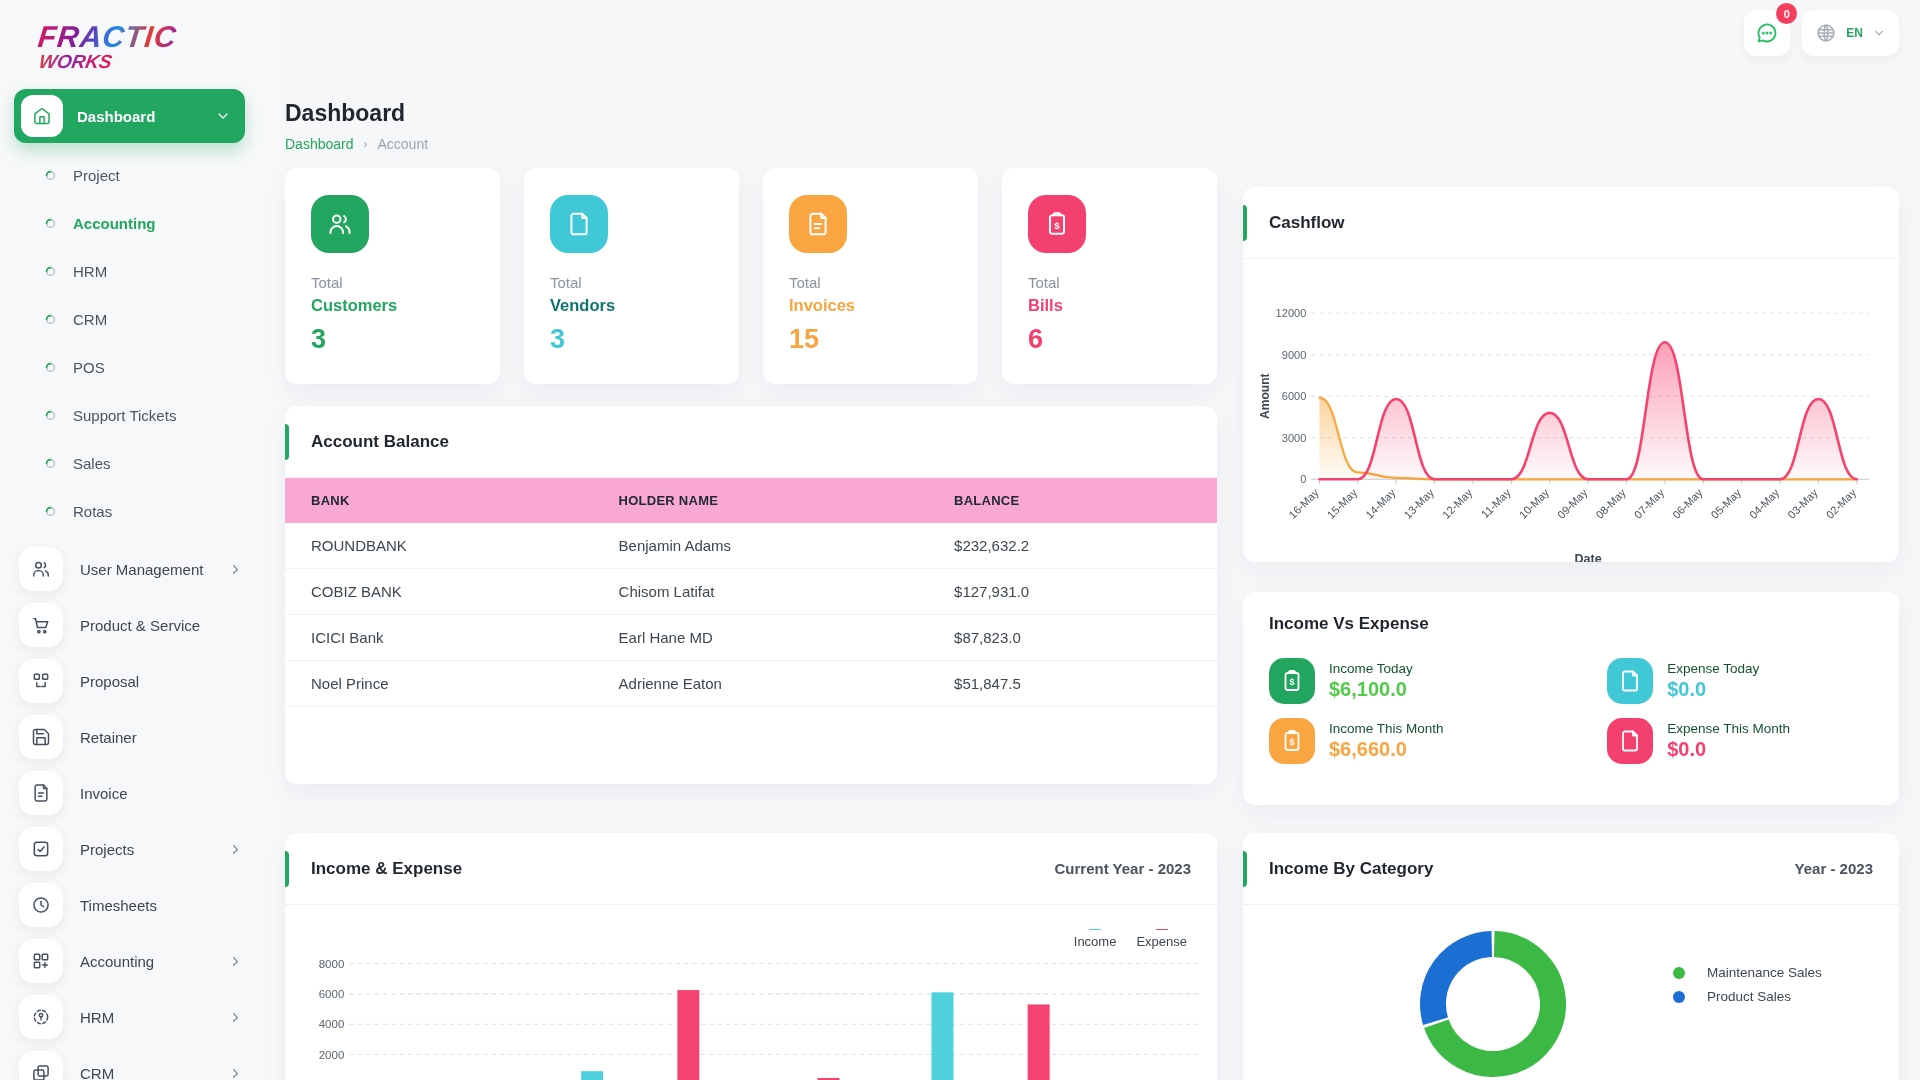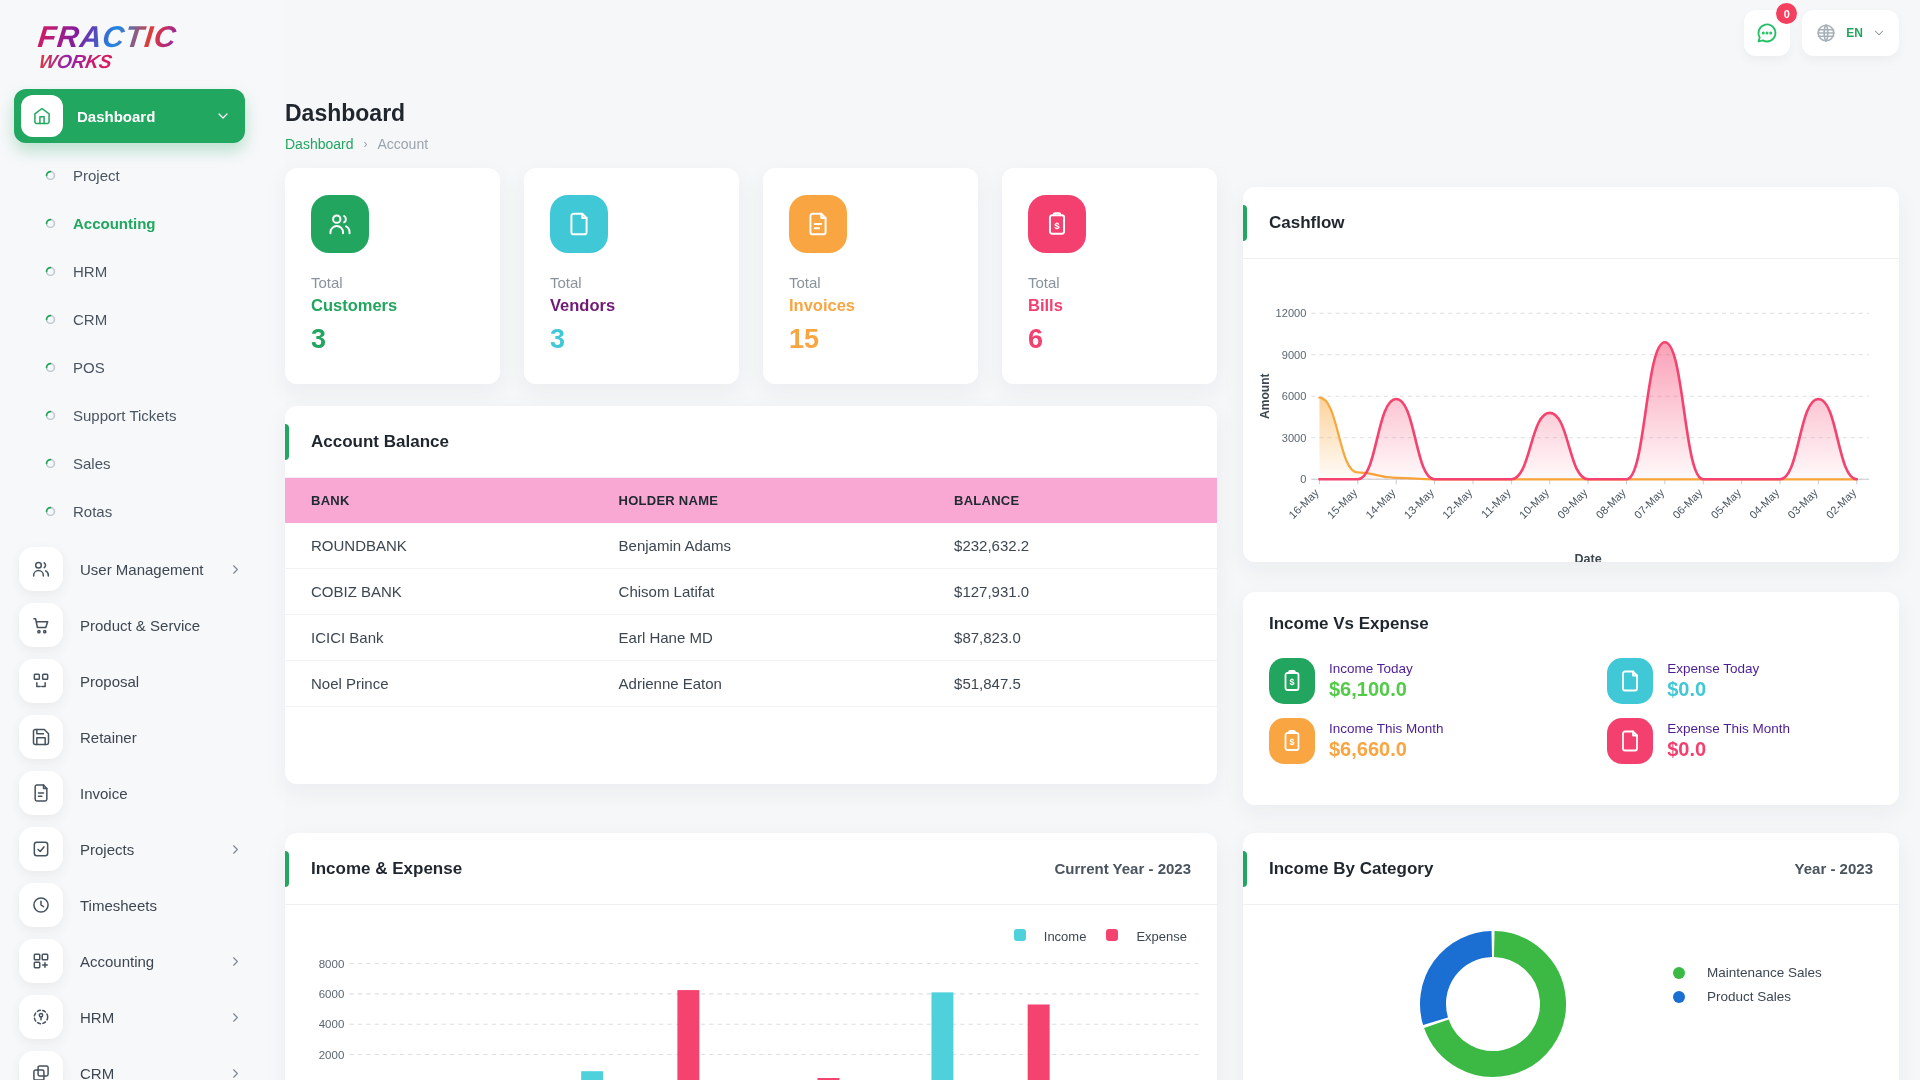--- a/index.html
+++ b/index.html
@@ -75,30 +75,30 @@
   .tbl { width:100%; border-collapse:collapse; }
   .tbl thead tr { background:#f9a8d4; }
   .tbl th { text-align:left; font-size:13px; font-weight:700; color:#212a33; letter-spacing:.02em;
     padding:15px 10px 15px 26px; text-transform:uppercase; }
   .tbl td { font-size:15px; color:#3d4751; padding:14px 10px 14px 26px; border-bottom:1px solid #f0f2f4; }
   .tbl .c1 { width:33%; } .tbl .c2 { width:36%; } .tbl .c3 { width:31%; }
 
   
   .chart-left { margin-top:49px; height:420px; overflow:hidden; }
   .legend-row { display:flex; justify-content:flex-end; gap:20px; padding:24px 30px 2px; height:46px; }
-  .legend-item { display:flex; align-items:flex-start; gap:18px; font-size:13px; color:#3d4751; cursor:pointer; }
+  .legend-item { display:flex; align-items:center; gap:4px; font-size:13px; color:#3d4751; cursor:pointer;flex-direction:column; }
   .legend-sq { width:12px; height:12px; border-radius:3px; }
   .cashflow-body { padding:14px 12px 0 10px; }
   svg text { font-family:"Liberation Sans", sans-serif; }
 
   .ive { margin-top:30px; height:213px; overflow:hidden; }
   .ive-grid { display:grid; grid-template-columns:56% 44%; row-gap:14px; padding:2px 26px 0; }
   .ive-item { display:flex; align-items:center; gap:14px; }
   .ive-icon { width:46px; height:46px; border-radius:15px; display:grid; place-items:center; color:#fff; flex-shrink:0; }
-  .ive-lbl { font-size:13.5px; color:#4c1d95; }
+  .ive-lbl { font-size:13.5px; color:#14532d; }
   .ive-val { font-size:20px; font-weight:700; margin-top:2px; }
 
   .donut-card { margin-top:28px; height:420px; overflow:hidden; }
   .donut-body { display:flex; align-items:flex-start; padding-top:14px; }
   .donut-svg { margin-left:165px; }
   .donut-legend { margin-left:95px; margin-top:46px; display:flex; flex-direction:column; gap:9px; }
   .dl-item { display:flex; align-items:center; gap:22px; font-size:13.5px; color:#3d4751; cursor:pointer; }
   .dl-dot { width:12px; height:12px; border-radius:50%; }
   .barchart-body { padding:0 10px 0 6px; }
 </style>
@@ -369,21 +369,21 @@
               <div class="stat-value" style="color:#22a55e">3</div>
             </div>
             <div class="card stat-card">
               <div class="stat-icon" style="background:#41c8d6">
                 <svg width="26" height="26" viewBox="0 0 24 24" fill="none" stroke="currentColor" stroke-width="1.8" stroke-linecap="round" stroke-linejoin="round">
                   <path d="M15 2.5H7a2 2 0 0 0-2 2v15a2 2 0 0 0 2 2h10a2 2 0 0 0 2-2V6.5z"></path>
                   <path d="M15 2.5v4h4"></path>
                 </svg>
               </div>
               <div class="stat-prefix">Total</div>
-              <div class="stat-label" style="color:#701a75">Vendors</div>
+              <div class="stat-label" style="color:#0f766e">Vendors</div>
               <div class="stat-value" style="color:#41c8d6">3</div>
             </div>
             <div class="card stat-card">
               <div class="stat-icon" style="background:#f8a542">
                 <svg width="26" height="26" viewBox="0 0 24 24" fill="none" stroke="currentColor" stroke-width="1.8" stroke-linecap="round" stroke-linejoin="round">
                   <path d="M15 2.5H7a2 2 0 0 0-2 2v15a2 2 0 0 0 2 2h10a2 2 0 0 0 2-2V6.5z"></path>
                   <path d="M15 2.5v4h4"></path>
                   <path d="M9 12h6M9 16h4"></path>
                 </svg>
               </div>

